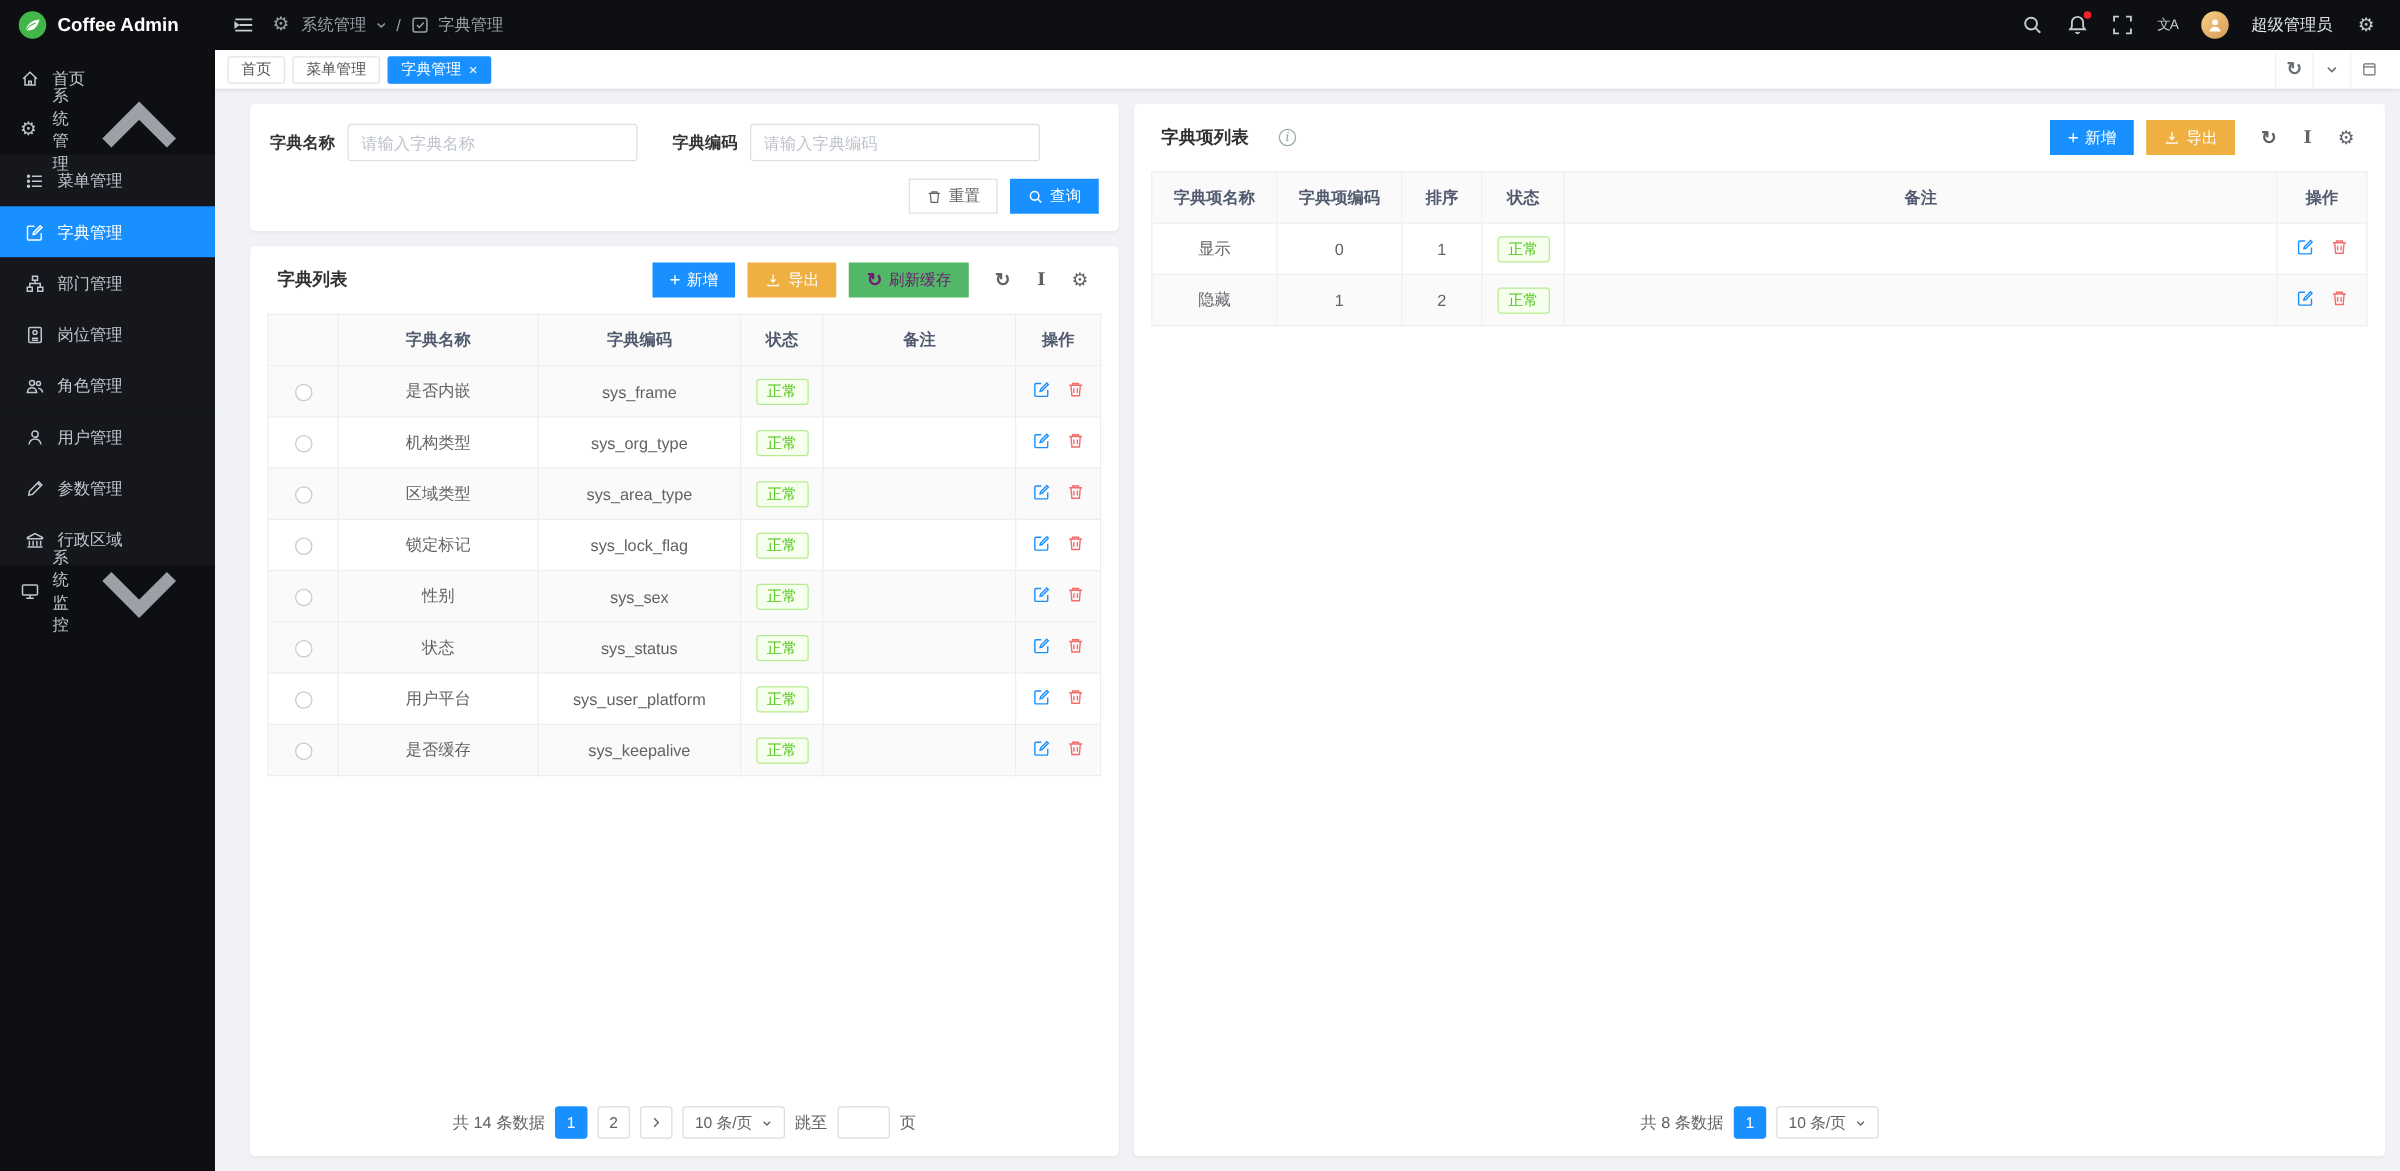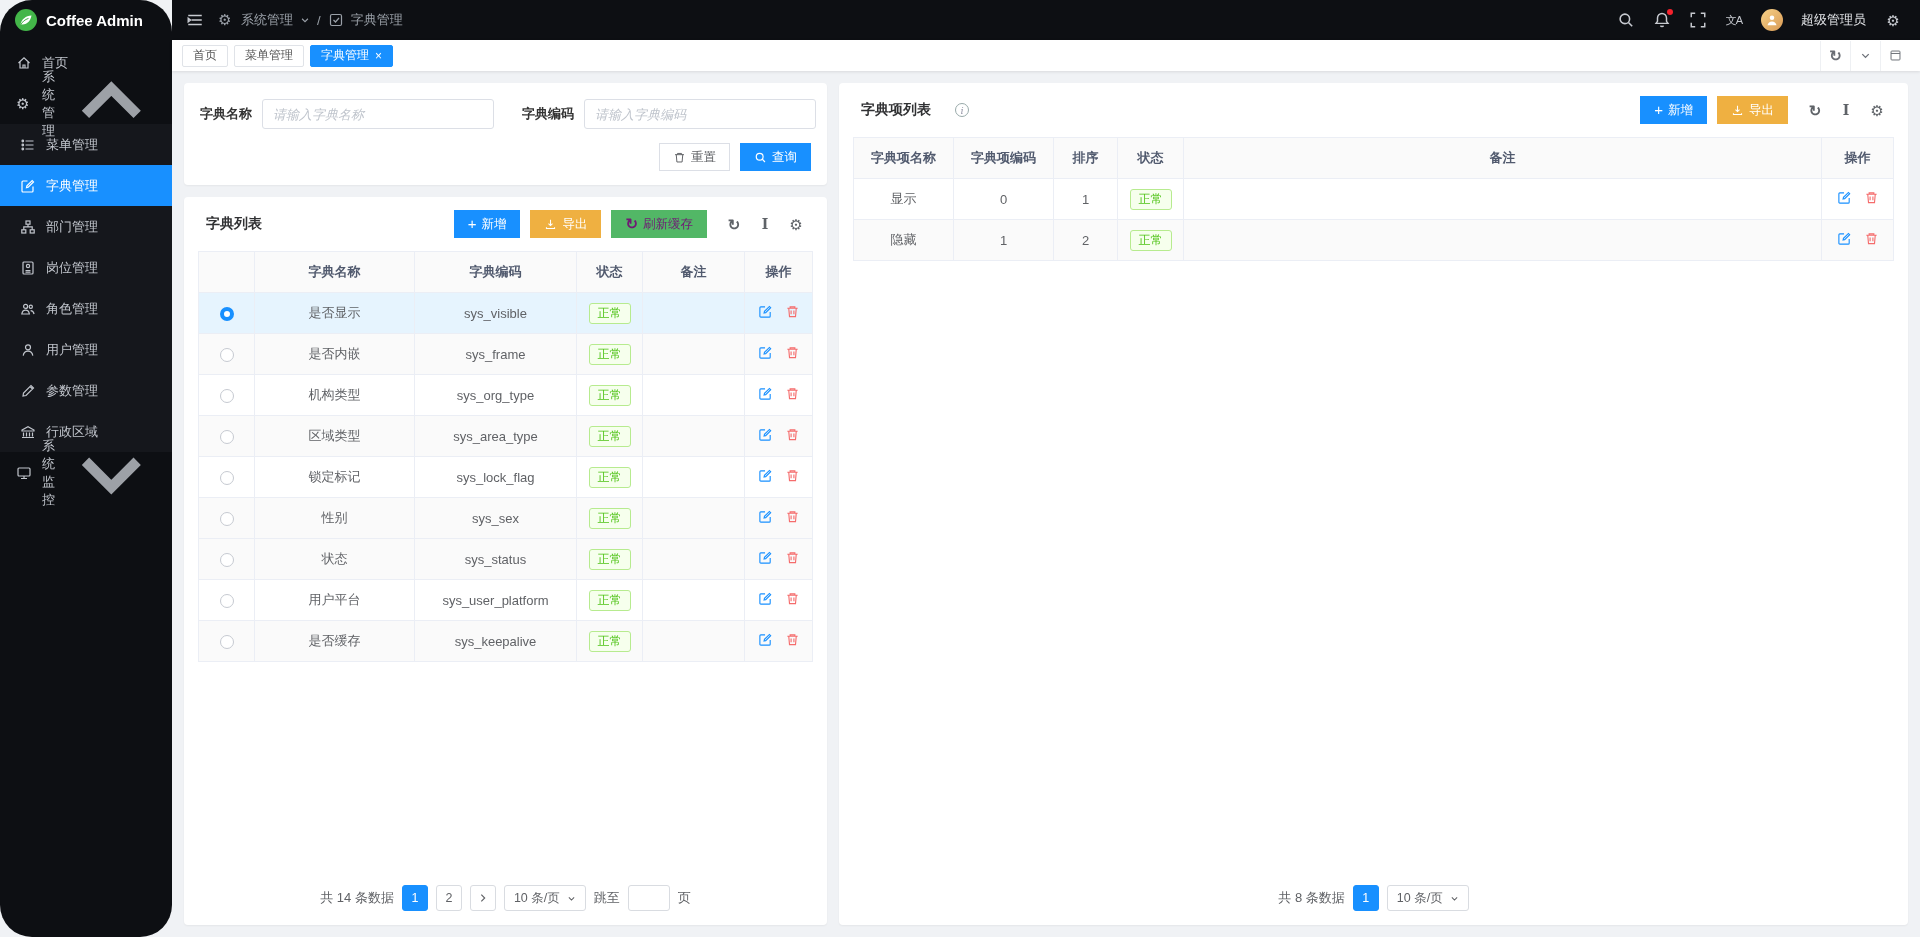--- a/index.html
+++ b/index.html
@@ -2,21 +2,21 @@
 <html><head>
 <meta charset="utf-8">
 <style>
   * { box-sizing: border-box; margin: 0; padding: 0; }
   html,body { width:1920px; height:937px; overflow:hidden; }
   body { font-family: "Liberation Sans", sans-serif; font-size:13px; color:#303133; background:#f0f2f5; }
 
   .app { display:flex; width:1920px; height:937px; }
 
   
-  .sidebar { width:172px; flex:none; background:#0d0f13; color:#b8bcc4; display:flex; flex-direction:column;border-radius:32px; }
+  .sidebar { width:172px; flex:none; background:#0d0f13; color:#b8bcc4; display:flex; flex-direction:column; }
   .logo { height:40px; display:flex; align-items:center; gap:8px; padding:0 14px; color:#fff; font-weight:bold; font-size:15px; flex:none; }
   .logo-icon { width:24px; height:24px; flex:none; }
   .menu { flex:1; overflow:hidden; padding-top:2px; }
   .menu-item { height:41px; display:flex; align-items:center; gap:10px; padding:0 16px; font-size:13px; color:#c2c6cd; cursor:pointer; }
   .menu-item .icn { width:16px; height:16px; flex:none; display:inline-flex; }
   .menu-item .arrow { margin-left:auto; display:inline-flex; opacity:.8; }
   .menu-item.sub { background:#15171c; padding-left:20px; }
   .menu-item.active { background:#1890ff; color:#fff; }
   .svg { width:100%; height:100%; }
 
@@ -40,30 +40,30 @@
   
   .tabbar { height:31px; background:#fff; display:flex; align-items:center; gap:6px; padding:0 10px; box-shadow:0 1px 3px rgba(0,0,0,.1); flex:none; position:relative; z-index:2; }
   .tab { display:inline-flex; align-items:center; gap:6px; height:22px; padding:0 10px; font-size:12px; border:1px solid #e0e3e8; background:#fff; color:#555; border-radius:2px; cursor:pointer; }
   .tab.active { background:#1890ff; border-color:#1890ff; color:#fff; }
   .tab-close { font-size:12px; line-height:1; cursor:pointer; }
   .tab-tools { margin-left:auto; display:flex; align-items:center; gap:0; color:#6b6f76; }
   .tab-tool { width:30px; height:30px; display:inline-flex; align-items:center; justify-content:center; cursor:pointer; border-left:1px solid #eef0f3; }
 
   
   .content { flex:1; display:flex; gap:12px; padding:12px; overflow:hidden; background:#f0f2f5; }
-  .left-col { width:643px; flex:none; display:flex; flex-direction:column; gap:12px; min-height:0; }
+  .left-col { width:695px; flex:none; display:flex; flex-direction:column; gap:12px; min-height:0;margin-left:16px; }
   .right-col { flex:1; min-width:0; display:flex; }
   .card { background:#fff; border-radius:4px; box-shadow:0 1px 2px rgba(0,0,0,.05); }
 
   
   .search-card { padding:16px 16px 14px; flex:none; }
   .form-row { display:flex; align-items:center; gap:28px; }
   .field { display:flex; align-items:center; gap:10px; }
   .field label { font-weight:bold; color:#333; font-size:13px; white-space:nowrap; }
-  .ipt { width:232px; height:30px; border:1px solid #dcdfe6; border-radius:3px; padding:0 10px; font-size:13px; color:#ec4899; outline:none; font-family:inherit;font-style:italic; }
+  .ipt { width:232px; height:30px; border:1px solid #dcdfe6; border-radius:3px; padding:0 10px; font-size:13px; color:#ec4899; outline:none; font-family:inherit; }
   .ipt::placeholder { color:#bfc4cc; }
   .btn-row { display:flex; justify-content:flex-end; gap:10px; margin-top:14px; }
 
   .btn { display:inline-flex; align-items:center; gap:5px; height:28px; padding:0 13px; border-radius:0; font-size:12.5px; border:1px solid transparent; cursor:pointer; font-family:inherit; background:#fff; }
   .btn .icn { width:13px; height:13px; display:inline-flex; }
   .btn-plain { border-color:#dcdfe6; color:#606266; }
   .btn-primary { background:#1890ff; color:#fff; }
   .btn-warning { background:#efb041; color:#fff; }
   .btn-success { background:#52b766; color:#701a75; }
 
@@ -393,40 +393,20 @@
                 <tr>
                   <th></th>
                   <th>字典名称</th>
                   <th>字典编码</th>
                   <th>状态</th>
                   <th>备注</th>
                   <th>操作</th>
                 </tr>
               </thead>
               <tbody id="dict-rows">
-                  <tr class="selected">
-       <td><span class="radio checked"></span></td>
-       <td>是否显示</td>
-       <td>sys_visible</td>
-       <td><span class="tag">正常</span></td>
-       <td></td>
-       <td><span class="op">
-  <span class="op-btn">
-                          <svg class="svg" viewBox="0 0 16 16" fill="none" stroke="currentColor" stroke-width="1.2">
-                            <path d="M13 8.5V13a1 1 0 0 1-1 1H3a1 1 0 0 1-1-1V4a1 1 0 0 1 1-1h4.5"></path>
-                            <path d="M6.5 9.6l1.7-.4 5.3-5.3-1.3-1.3-5.3 5.3z"></path>
-                          </svg>
-                        </span>
-  <span class="op-btn del">
-                          <svg class="svg" viewBox="0 0 16 16" fill="none" stroke="currentColor" stroke-width="1.2">
-                            <path d="M2.5 4.5h11M5.5 4.5V3h5v1.5M4 4.5l.8 9h6.4l.8-9M6.5 7v4M9.5 7v4"></path>
-                          </svg>
-                        </span>
-</span></td>
-     </tr>
                   <tr class="stripe">
        <td><span class="radio"></span></td>
        <td>是否内嵌</td>
        <td>sys_frame</td>
        <td><span class="tag">正常</span></td>
        <td></td>
        <td><span class="op">
   <span class="op-btn">
                           <svg class="svg" viewBox="0 0 16 16" fill="none" stroke="currentColor" stroke-width="1.2">
                             <path d="M13 8.5V13a1 1 0 0 1-1 1H3a1 1 0 0 1-1-1V4a1 1 0 0 1 1-1h4.5"></path>

